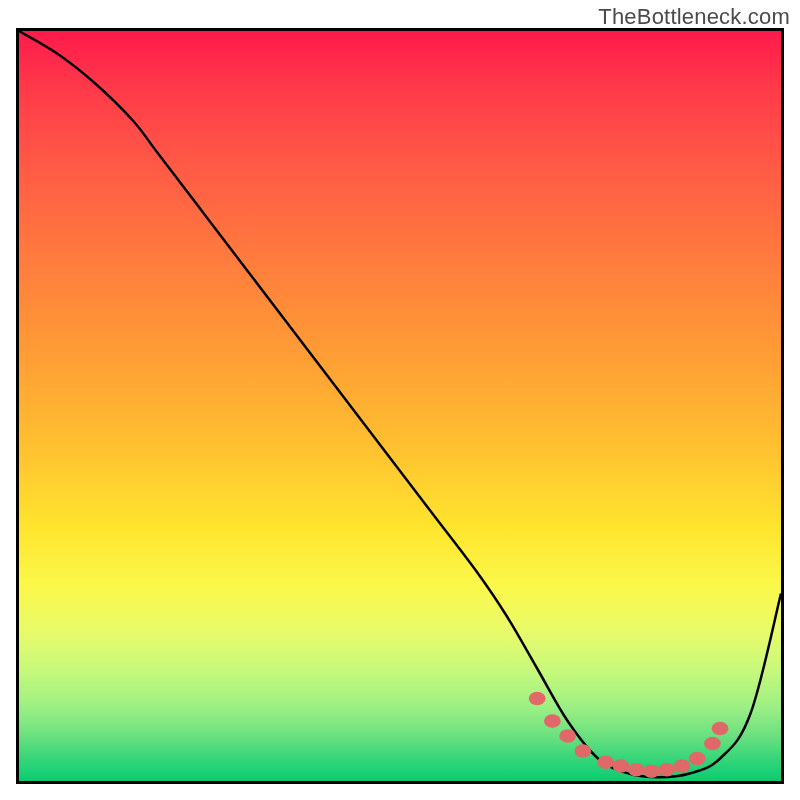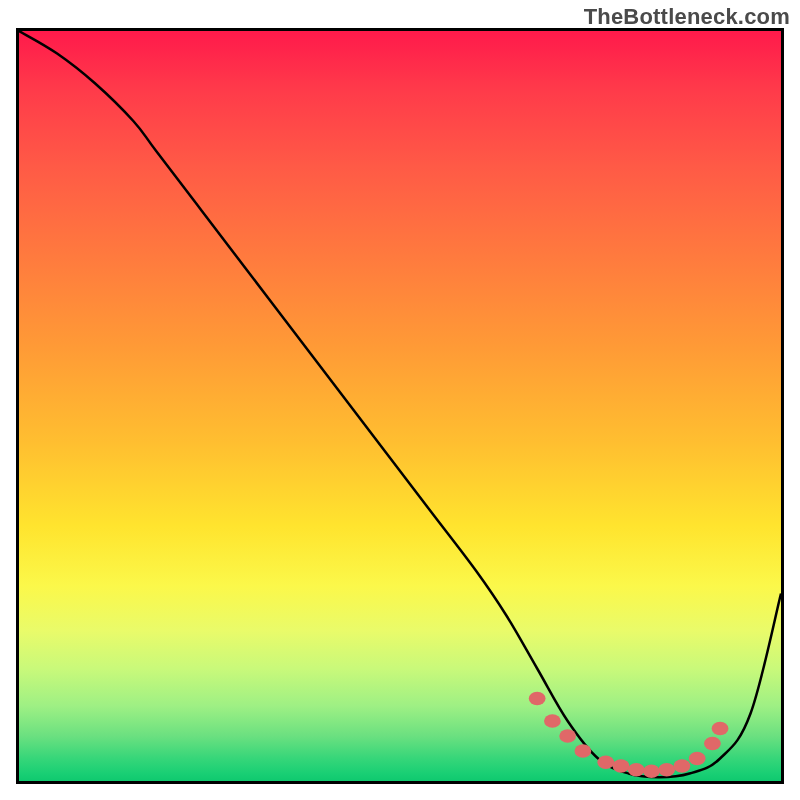--- a/index.html
+++ b/index.html
@@ -15,21 +15,21 @@
     position: relative;
     width: 800px;
     height: 800px;
     background: #ffffff;
   }
   .watermark {
     position: absolute;
     top: 4px;
     right: 10px;
     font-size: 22px;
-    font-weight: 700;
+    font-weight: 400;
     color: #4a4a4a;
     letter-spacing: 0.2px;
   }
   .plot-frame {
     position: absolute;
     left: 16px;
     top: 28px;
     width: 768px;   
     height: 756px;  
     box-sizing: border-box;

